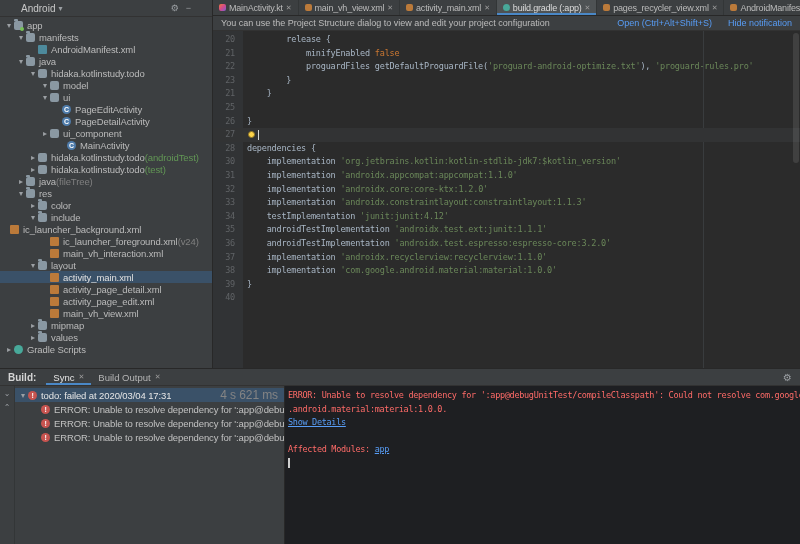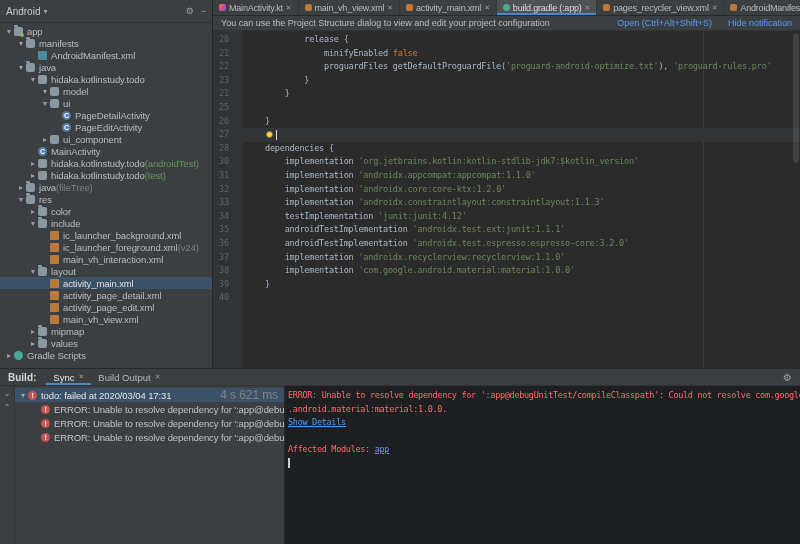--- a/index.html
+++ b/index.html
@@ -3,21 +3,21 @@
 <meta charset="utf-8">
 <style>
   *{margin:0;padding:0;box-sizing:border-box}
   html,body{width:800px;height:544px;overflow:hidden;background:#2b2b2b}
   body{font-family:"Liberation Sans","DejaVu Sans",sans-serif;font-size:10px;color:#bbbbbb}
   #app{width:800px;height:544px;display:flex;flex-direction:column}
   #top-row{height:368px;display:flex;min-height:0}
 
   
   #project-panel{width:213px;flex:none;background:#3c3f41;border-right:1px solid #282828;display:flex;flex-direction:column;min-height:0}
-  .pp-header{height:23px;flex:none;display:flex;align-items:center;padding:0 6px;border-bottom:1px solid #323232}
+  .pp-header{height:17px;flex:none;display:flex;align-items:center;padding:0 21px;border-bottom:1px solid #323232}
   .pp-title{display:flex;align-items:center;gap:3px;color:#c8c8c8;cursor:pointer}
   .pp-caret{font-size:8px;color:#9b9fa3}
   .pp-icons{margin-left:auto;display:flex;gap:7px;color:#9b9fa3;font-size:9px}
   .pp-icons span{cursor:pointer}
   .pp-tree{flex:1;overflow:hidden;padding-top:2px}
   .trow{height:12px;display:flex;align-items:center;white-space:nowrap;overflow:hidden;font-size:9.5px;letter-spacing:-0.1px;cursor:pointer}
   .trow.sel{background:var(--selection-blue,#3a5168)}
   .trow.sel .tl{color:#e0e0e0}
   .arw{width:10px;flex:none;text-align:center;color:#9b9fa3;font-size:8px}
   .ti{width:9px;height:9px;flex:none;margin-right:4px;border-radius:2px;position:relative}
@@ -46,22 +46,22 @@
   .notif{height:15px;flex:none;background:#3c3f41;border-bottom:1px solid #323232;display:flex;align-items:center;padding:0 8px;font-size:9px;white-space:nowrap;overflow:hidden}
   .notif-msg{color:#bdbdbd;flex:1;overflow:hidden}
   .notif-links{display:flex;gap:16px;flex:none;margin-left:8px}
   .notif-links a{color:var(--link-blue,#589df6);cursor:pointer;text-decoration:none}
 
   .editor{flex:1;min-height:0;position:relative;background:#2b2b2b;overflow:hidden;font-family:"DejaVu Sans Mono","Liberation Mono",monospace}
   .gutter-bg{position:absolute;left:0;top:0;bottom:0;width:30px;background:#313335}
   .code-lines{position:relative;padding-top:2px}
   .cline{display:flex;height:13.6px;line-height:13.6px;font-size:8.5px;letter-spacing:-0.2px;white-space:pre}
   .cline.caret-line{background:#323334}
-  .ln{width:30px;flex:none;text-align:center;padding-right:8px;color:#606366}
-  .codeseg{margin-left:22px}
+  .ln{width:30px;flex:none;text-align:right;padding-right:8px;color:#606366}
+  .codeseg{margin-left:4px}
   .c-p{color:#a9b7c6}
   .c-s{color:var(--string-green,#6a8759)}
   .c-k{color:var(--keyword-orange,#cc7832)}
   .bulb{display:inline-block;width:7px;height:7px;border-radius:50%;background:#ffd54a;border:1px solid #8f7526;margin:0 3px 0 1px;vertical-align:middle;cursor:pointer}
   .caret-bar{display:inline-block;width:1px;height:10px;background:#d6d6d6;vertical-align:middle}
   .margin-guide{position:absolute;left:490px;top:0;bottom:0;width:1px;background:#393c3e}
   .scrollbar-thumb{position:absolute;right:1px;top:2px;width:6px;height:130px;border-radius:3px;background:rgba(255,255,255,0.10);cursor:pointer}
 
   
   #build-panel{height:176px;flex:none;display:flex;flex-direction:column;background:#3c3f41;border-top:1px solid #282828}
@@ -138,33 +138,33 @@
             <span class="tl">model</span>
           </div>
           <div class="trow" style="padding-left: 40px;">
             <span class="arw">▾</span>
             <span class="ti ti-package"></span>
             <span class="tl">ui</span>
           </div>
           <div class="trow" style="padding-left: 52px;">
             <span class="arw"></span>
             <span class="ti ti-class-kotlin">C</span>
+            <span class="tl">PageEditActivity</span>
+          </div>
+          <div class="trow" style="padding-left: 52px;">
+            <span class="arw"></span>
+            <span class="ti ti-class-kotlin">C</span>
             <span class="tl">PageDetailActivity</span>
           </div>
-          <div class="trow" style="padding-left: 52px;">
-            <span class="arw"></span>
-            <span class="ti ti-class-kotlin">C</span>
-            <span class="tl">PageEditActivity</span>
-          </div>
           <div class="trow" style="padding-left: 40px;">
             <span class="arw">▸</span>
             <span class="ti ti-package"></span>
             <span class="tl">ui_component</span>
           </div>
-          <div class="trow" style="padding-left: 28px;">
+          <div class="trow" style="padding-left: 57px;">
             <span class="arw"></span>
             <span class="ti ti-class-kotlin">C</span>
             <span class="tl">MainActivity</span>
           </div>
           <div class="trow" style="padding-left: 28px;">
             <span class="arw">▸</span>
             <span class="ti ti-package"></span>
             <span class="tl">hidaka.kotlinstudy.todo</span>
             <span class="tsfx green"> (androidTest)</span>
           </div>
@@ -188,21 +188,21 @@
           <div class="trow" style="padding-left: 28px;">
             <span class="arw">▸</span>
             <span class="ti ti-folder"></span>
             <span class="tl">color</span>
           </div>
           <div class="trow" style="padding-left: 28px;">
             <span class="arw">▾</span>
             <span class="ti ti-folder"></span>
             <span class="tl">include</span>
           </div>
-          <div class="trow" style="padding-left: 40px;">
+          <div class="trow" style="">
             <span class="arw"></span>
             <span class="ti ti-file-xml"></span>
             <span class="tl">ic_launcher_background.xml</span>
           </div>
           <div class="trow" style="padding-left: 40px;">
             <span class="arw"></span>
             <span class="ti ti-file-xml"></span>
             <span class="tl">ic_launcher_foreground.xml</span>
             <span class="tsfx gray"> (v24)</span>
           </div>

